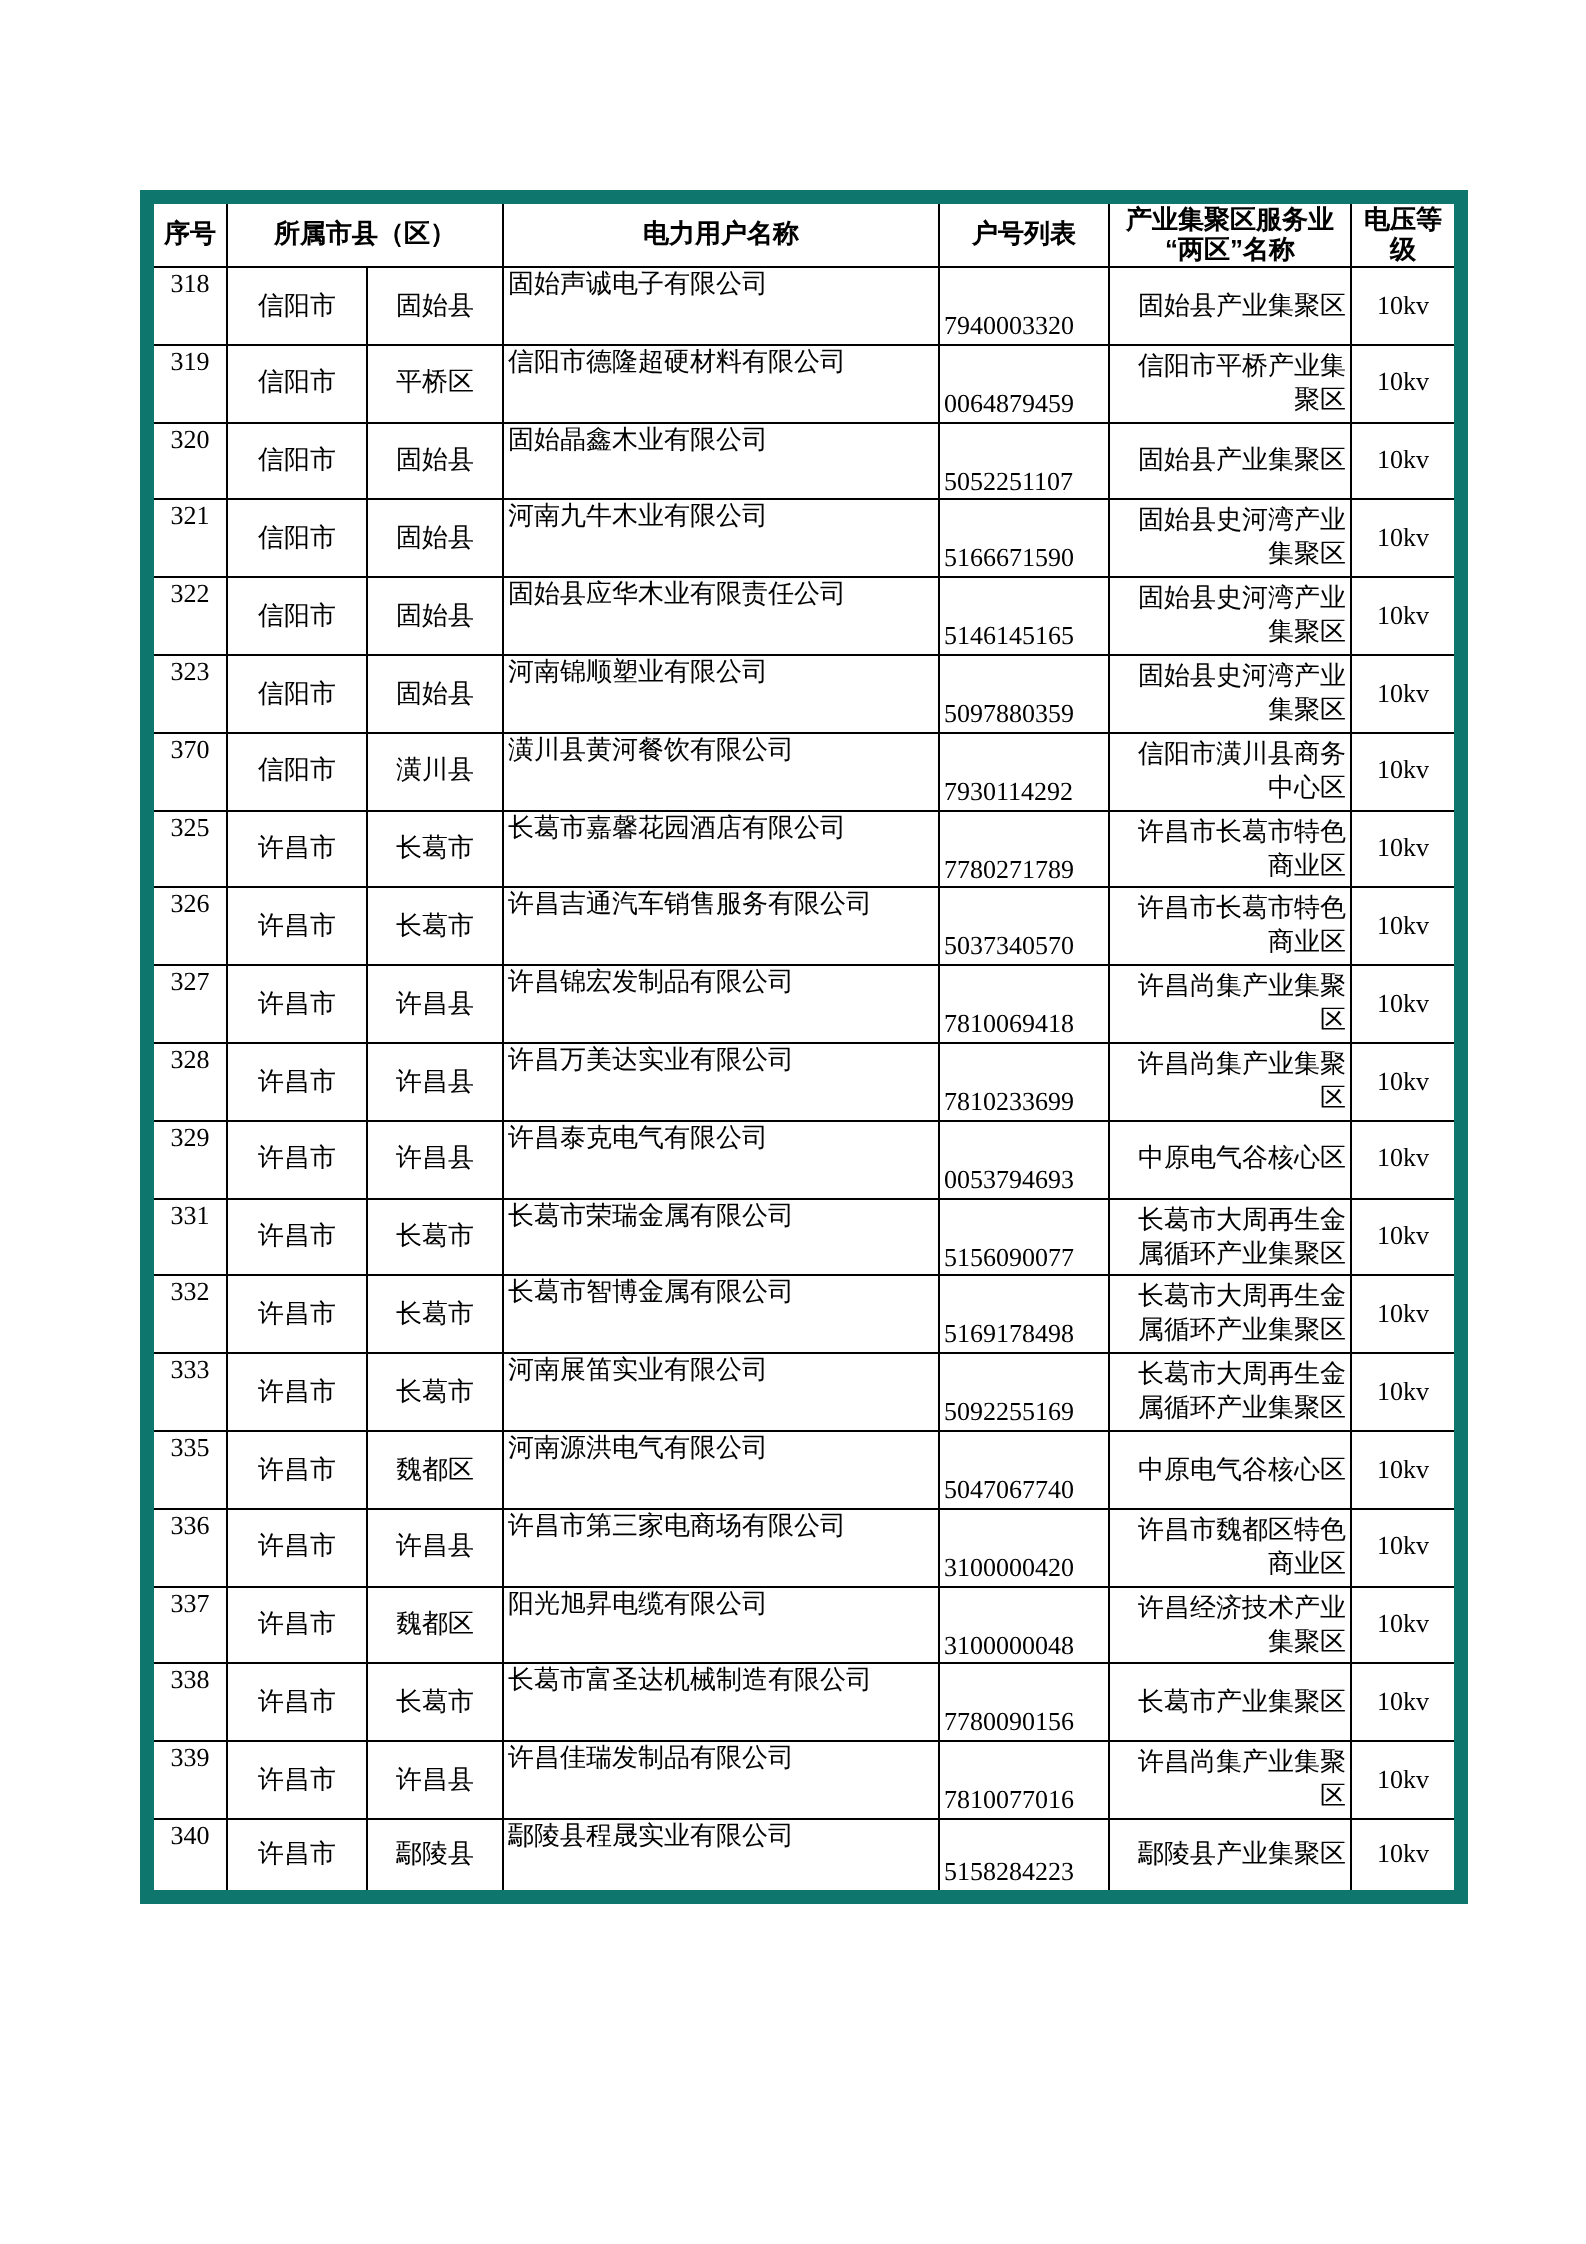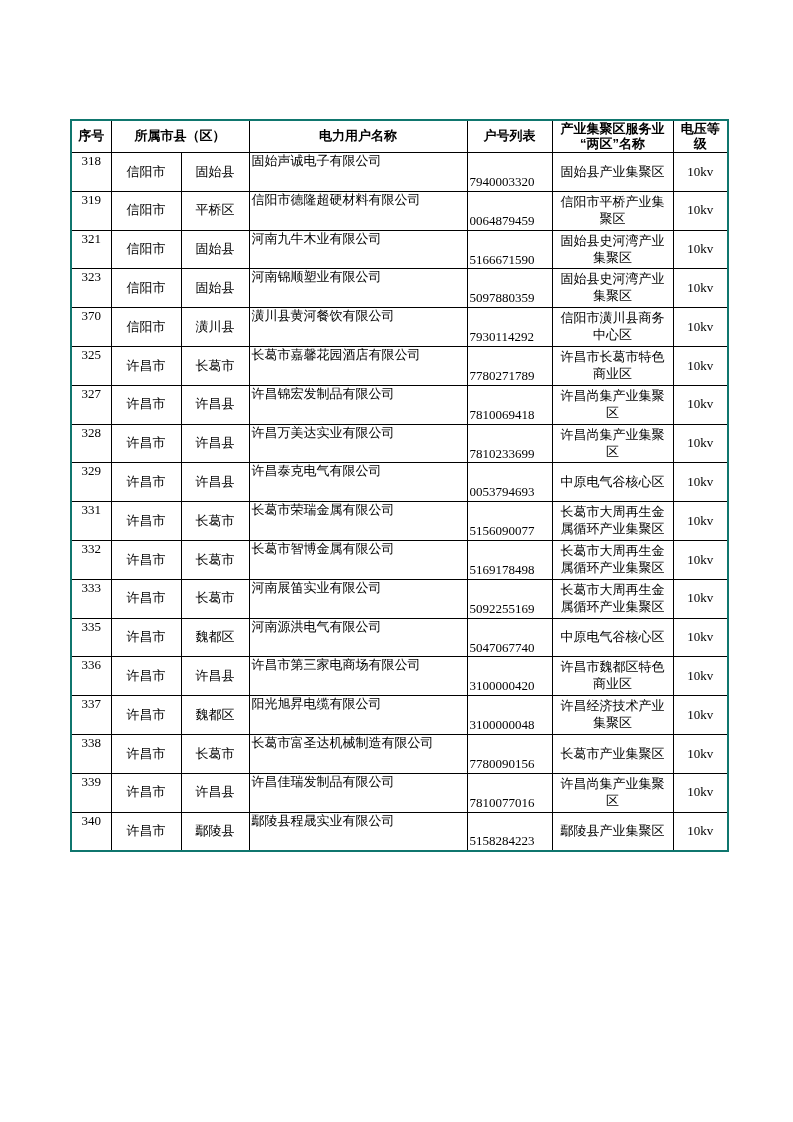--- a/index.html
+++ b/index.html
@@ -15,22 +15,21 @@
   }
   .sheet {
     position: absolute;
     left: 70px;
     top: 95px;
   }
   table.power-table {
     border-collapse: collapse;
     table-layout: fixed;
     width: 657px;
-    border: 2px solid #0f766e;
-    margin-top: 24px;
+    border: 7px solid #0f766e;
   }
   .power-table th,
   .power-table td {
     border: 1px solid #000000;
     overflow: hidden;
     color: #000000;
     box-sizing: border-box;
   }
   .power-table thead tr {
     height: 31px;
@@ -51,21 +50,21 @@
     font-family: "Liberation Serif", "DejaVu Serif", serif;
     font-size: 13px;
     line-height: 1.3;
     padding: 0 2px;
   }
   .c-seq     { text-align: center; vertical-align: top; padding-top: 2px; }
   .c-city    { text-align: center; vertical-align: middle; }
   .c-county  { text-align: center; vertical-align: middle; }
   .c-company { text-align: left; vertical-align: top; padding-top: 1px; }
   .c-account { text-align: left; vertical-align: bottom; padding-bottom: 5px; }
-  .c-zone    { text-align: center; vertical-align: middle; padding-left: 3px; padding-right: 10px; line-height: 1.32; }
+  .c-zone    { text-align: right; vertical-align: middle; padding-left: 3px; padding-right: 10px; line-height: 1.32; }
   .c-voltage { text-align: center; vertical-align: middle; }
 </style>
 </head>
 <body>
 
 <div class="sheet">
   <table class="power-table">
     <colgroup>
       <col style="width:40px">
       <col style="width:70px">
@@ -98,25 +97,43 @@
         <tr>
     <td class="c-seq">319</td>
     <td class="c-city">信阳市</td>
     <td class="c-county">平桥区</td>
     <td class="c-company">信阳市德隆超硬材料有限公司</td>
     <td class="c-account">0064879459</td>
     <td class="c-zone">信阳市平桥产业集聚区</td>
     <td class="c-voltage">10kv</td>
   </tr>
         <tr>
+    <td class="c-seq">320</td>
+    <td class="c-city">信阳市</td>
+    <td class="c-county">固始县</td>
+    <td class="c-company">固始晶鑫木业有限公司</td>
+    <td class="c-account">5052251107</td>
+    <td class="c-zone">固始县产业集聚区</td>
+    <td class="c-voltage">10kv</td>
+  </tr>
+        <tr>
     <td class="c-seq">321</td>
     <td class="c-city">信阳市</td>
     <td class="c-county">固始县</td>
     <td class="c-company">河南九牛木业有限公司</td>
     <td class="c-account">5166671590</td>
+    <td class="c-zone">固始县史河湾产业集聚区</td>
+    <td class="c-voltage">10kv</td>
+  </tr>
+        <tr>
+    <td class="c-seq">322</td>
+    <td class="c-city">信阳市</td>
+    <td class="c-county">固始县</td>
+    <td class="c-company">固始县应华木业有限责任公司</td>
+    <td class="c-account">5146145165</td>
     <td class="c-zone">固始县史河湾产业集聚区</td>
     <td class="c-voltage">10kv</td>
   </tr>
         <tr>
     <td class="c-seq">323</td>
     <td class="c-city">信阳市</td>
     <td class="c-county">固始县</td>
     <td class="c-company">河南锦顺塑业有限公司</td>
     <td class="c-account">5097880359</td>
     <td class="c-zone">固始县史河湾产业集聚区</td>
@@ -130,20 +147,29 @@
     <td class="c-account">7930114292</td>
     <td class="c-zone">信阳市潢川县商务中心区</td>
     <td class="c-voltage">10kv</td>
   </tr>
         <tr>
     <td class="c-seq">325</td>
     <td class="c-city">许昌市</td>
     <td class="c-county">长葛市</td>
     <td class="c-company">长葛市嘉馨花园酒店有限公司</td>
     <td class="c-account">7780271789</td>
+    <td class="c-zone">许昌市长葛市特色商业区</td>
+    <td class="c-voltage">10kv</td>
+  </tr>
+        <tr>
+    <td class="c-seq">326</td>
+    <td class="c-city">许昌市</td>
+    <td class="c-county">长葛市</td>
+    <td class="c-company">许昌吉通汽车销售服务有限公司</td>
+    <td class="c-account">5037340570</td>
     <td class="c-zone">许昌市长葛市特色商业区</td>
     <td class="c-voltage">10kv</td>
   </tr>
         <tr>
     <td class="c-seq">327</td>
     <td class="c-city">许昌市</td>
     <td class="c-county">许昌县</td>
     <td class="c-company">许昌锦宏发制品有限公司</td>
     <td class="c-account">7810069418</td>
     <td class="c-zone">许昌尚集产业集聚区</td>

